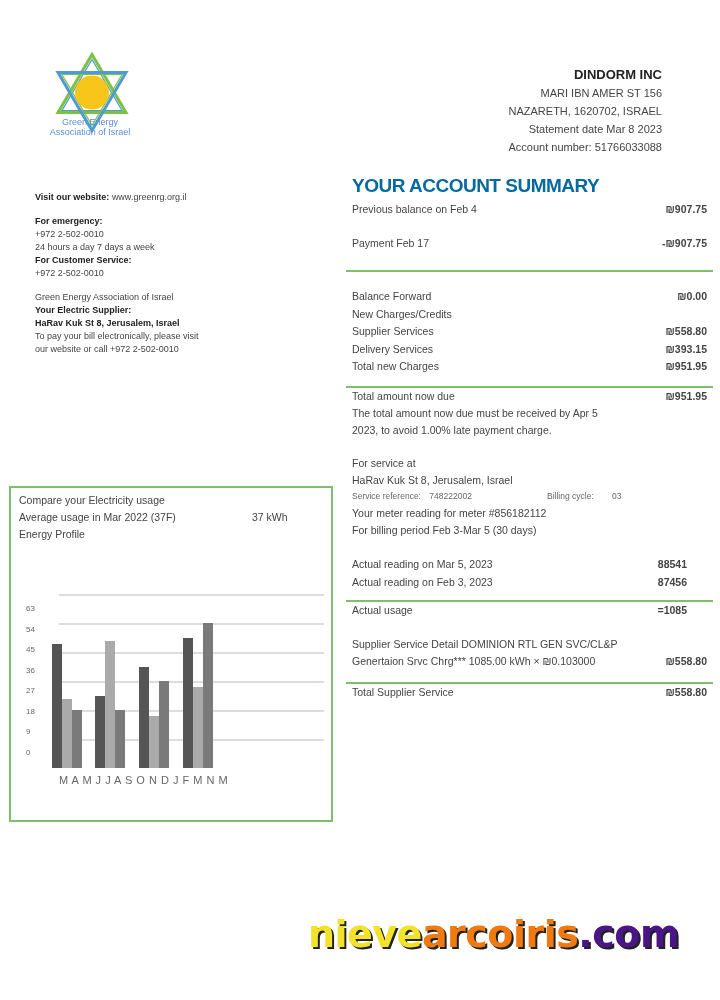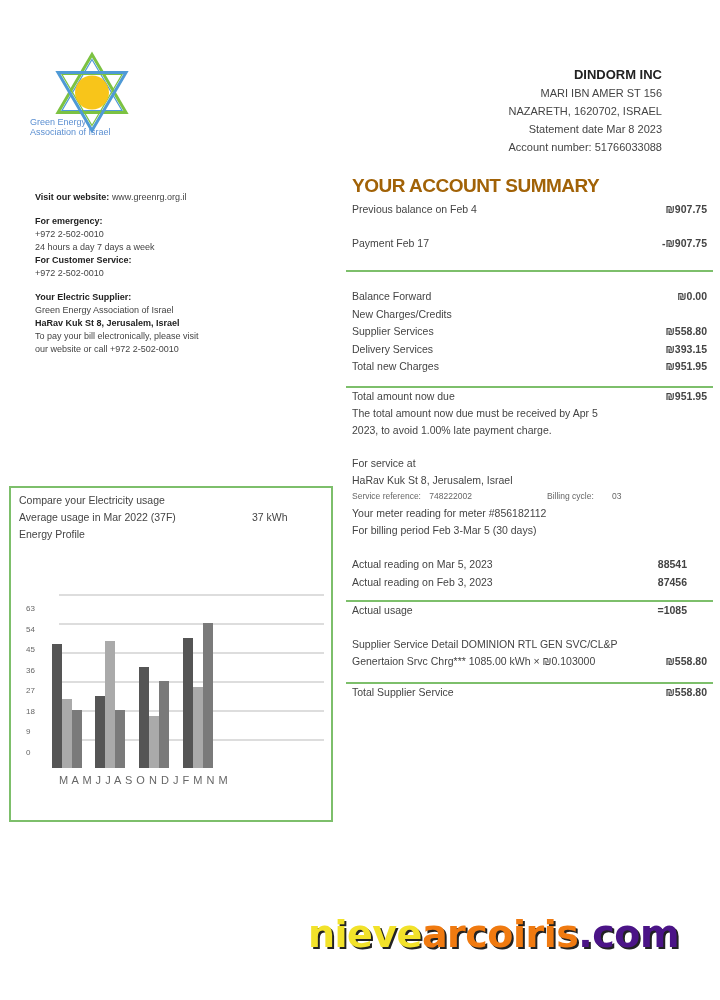--- a/index.html
+++ b/index.html
@@ -1,26 +1,26 @@
 <!DOCTYPE html>
 <html><head>
 <meta charset="utf-8">
 <style>
   html, body { margin:0; padding:0; background:#fff; }
   body { width:720px; height:1000px; position:relative; overflow:hidden;
          font-family:"Liberation Sans", sans-serif; color:#333; }
   .abs { position:absolute; }
   .logo { left:50px; top:38px; width:85px; height:110px; }
-  .logo-text { left:30px; top:117px; width:120px; text-align:left; color:#5b8fd1; font-size:9px; line-height:10px; }
+  .logo-text { left:30px; top:117px; width:120px; text-align:center; color:#5b8fd1; font-size:9px; line-height:10px; }
   .company { right:58px; top:66px; text-align:right; font-size:11px; line-height:18px; color:#444; }
   .company .name { font-weight:bold; font-size:13px; color:#222; }
   .left-info { left:35px; top:191px; width:260px; font-size:9px; line-height:13px; color:#444; }
   .left-info b { color:#222; }
   .left-info .gap { height:11px; }
-  .summary-title { left:352px; top:175px; font-size:19px; font-weight:bold; color:#a16207; letter-spacing:-0.5px; }
+  .summary-title { left:352px; top:175px; font-size:19px; font-weight:bold; color:#0369a1; letter-spacing:-0.5px; }
   .row { position:absolute; left:352px; width:355px; font-size:10.5px; color:#444; }
   .row .val { position:absolute; right:0; top:0;font-weight:bold; }
   .hr { position:absolute; left:346px; width:367px; height:2px; background:#7dbf6b; }
   .small { font-size:8.5px; color:#666; }
   .usage-box { left:9px; top:486px; width:324px; height:336px; border:2px solid #7dbf6b; box-sizing:border-box; }
   .usage-text { left:19px; top:492px; width:290px; font-size:10.5px; line-height:17px; color:#444; }
   .usage-text .v { position:absolute; left:233px; }
   .chart { left:15px; top:580px; width:300px; height:210px; }
   .gridline { position:absolute; left:44px; width:265px; height:1.5px; background:#ddd; }
   .ylab { position:absolute; left:11px; font-size:8px; color:#666; }
@@ -54,22 +54,22 @@
 
 <div class="abs left-info">
   <div><b>Visit our website:</b> <span>www.greenrg.org.il</span></div>
   <div class="gap"></div>
   <div><b>For emergency:</b></div>
   <div>+972 2-502-0010</div>
   <div>24 hours a day 7 days a week</div>
   <div><b>For Customer Service:</b></div>
   <div>+972 2-502-0010</div>
   <div class="gap"></div>
+  <div>Green Energy Association of Israel</div>
   <div><b>Your Electric Supplier:</b></div>
-  <div>Green Energy Association of Israel</div>
   <div><b>HaRav Kuk St 8, Jerusalem, Israel</b></div>
   <div>To pay your bill electronically, please visit</div>
   <div>our website or call +972 2-502-0010</div>
 </div>
 
 <div class="abs summary-title">YOUR ACCOUNT SUMMARY</div>
 
 <div class="row" style="top:203px">
   <span>Previous balance on Feb 4</span>
   <span class="val">₪907.75</span>

